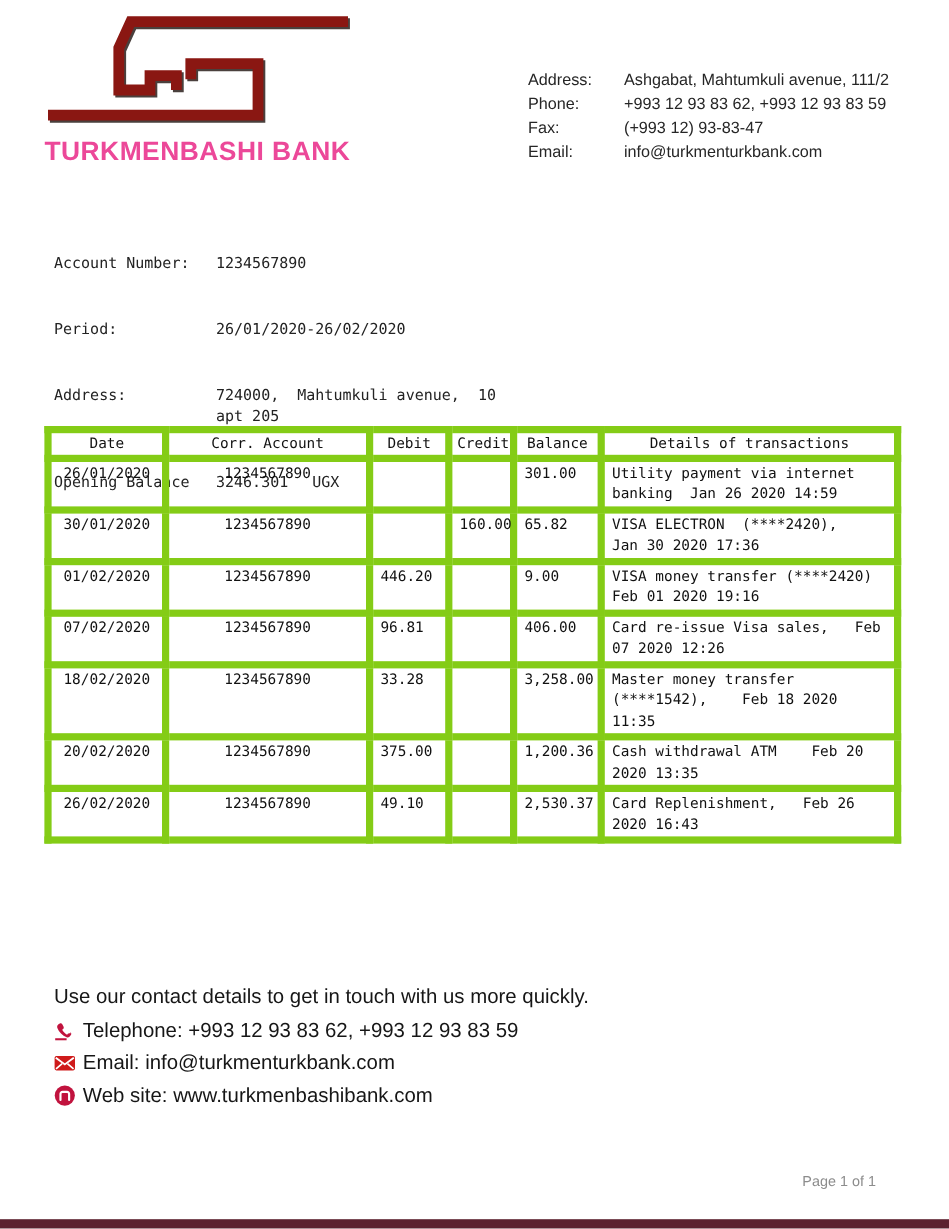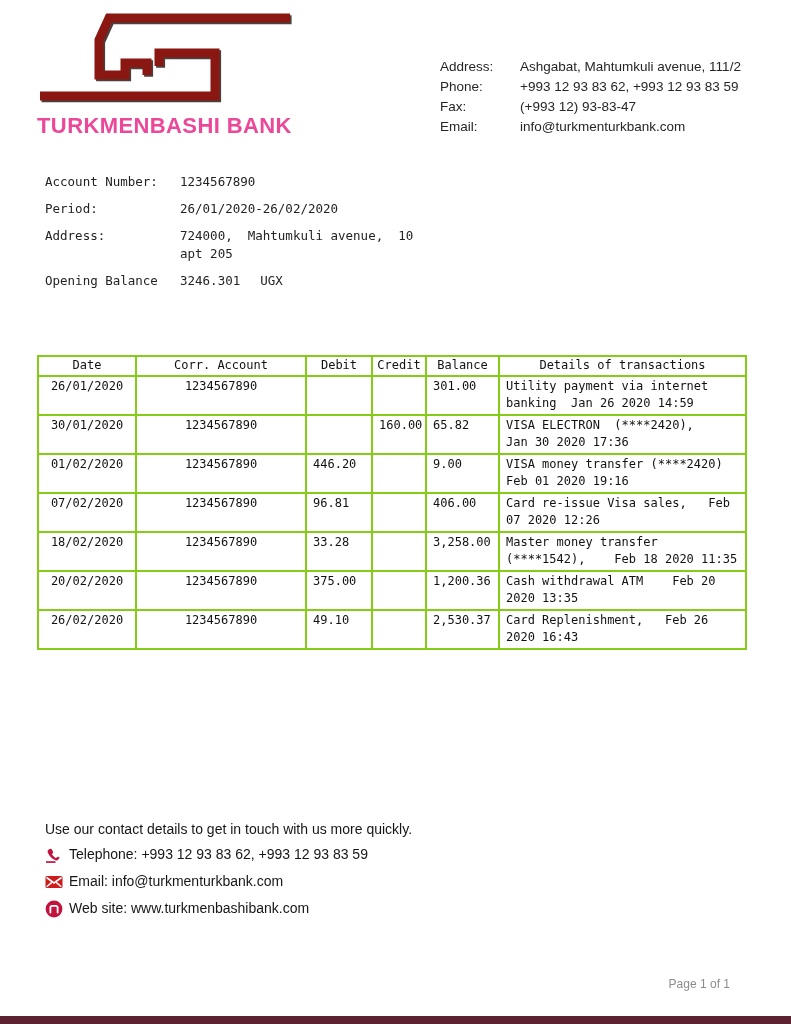--- a/index.html
+++ b/index.html
@@ -19,41 +19,41 @@
   .contact-block { position:absolute; left:440px; top:57px; font-size:13.5px; color:#262626; }
   .c-row { display:flex; line-height:20px; }
   .c-label { width:80px; }
   .c-value { white-space:nowrap; }
   
   .account-block {
     position:absolute; left:45px; top:173px;
     font-family:"DejaVu Sans Mono","Liberation Mono",monospace;
     font-size:12.5px; color:#232323;
   }
-  .a-row { display:flex; margin-bottom:9px; line-height:18px; }
+  .a-row { display:flex; margin-bottom:9px; line-height:18px;margin-top:37px; }
   .a-label { width:135px; flex:0 0 135px; }
   .a-value { white-space:pre-wrap; }
   .a-extra { margin-left:20px; }
   
   table.tx {
     position:absolute; left:37px; top:355px; width:708px;
     border-collapse:collapse; table-layout:fixed;
     font-family:"DejaVu Sans Mono","Liberation Mono",monospace;
     font-size:12px; color:#111;
   }
   table.tx th, table.tx td {
-    border:2px solid #84cc16; vertical-align:top; padding:1px 6px; line-height:17.5px;
+    border:6px solid #84cc16; vertical-align:top; padding:1px 6px; line-height:17.5px;
   }
   table.tx th { font-weight:normal; text-align:center; height:19px; padding:0 4px; }
   table.tx td { height:36px; }
   td.c-date, td.c-corr { text-align:center; }
   td.c-debit, td.c-credit, td.c-balance { text-align:left; }
   td.c-details { white-space:pre-wrap; }
   
-  .footer-block { position:absolute; left:45px; top:821px; font-size:14px; color:#161616; }
+  .footer-block { position:absolute; left:45px; top:821px; font-size:17px; color:#161616; }
   .f-intro { margin-bottom:9px; }
   .f-item { display:flex; align-items:flex-start; margin-bottom:9px; line-height:17px; }
   .f-item .ic { width:18px; height:18px; margin-right:6px; flex:0 0 18px; }
   
   .page-indicator {
     position:absolute; right:61px; top:977px; font-size:12px; color:#8c8c8c;
   }
   .bottom-bar {
     position:absolute; left:0; bottom:0; width:791px; height:8px; background:#5c2230;
   }

